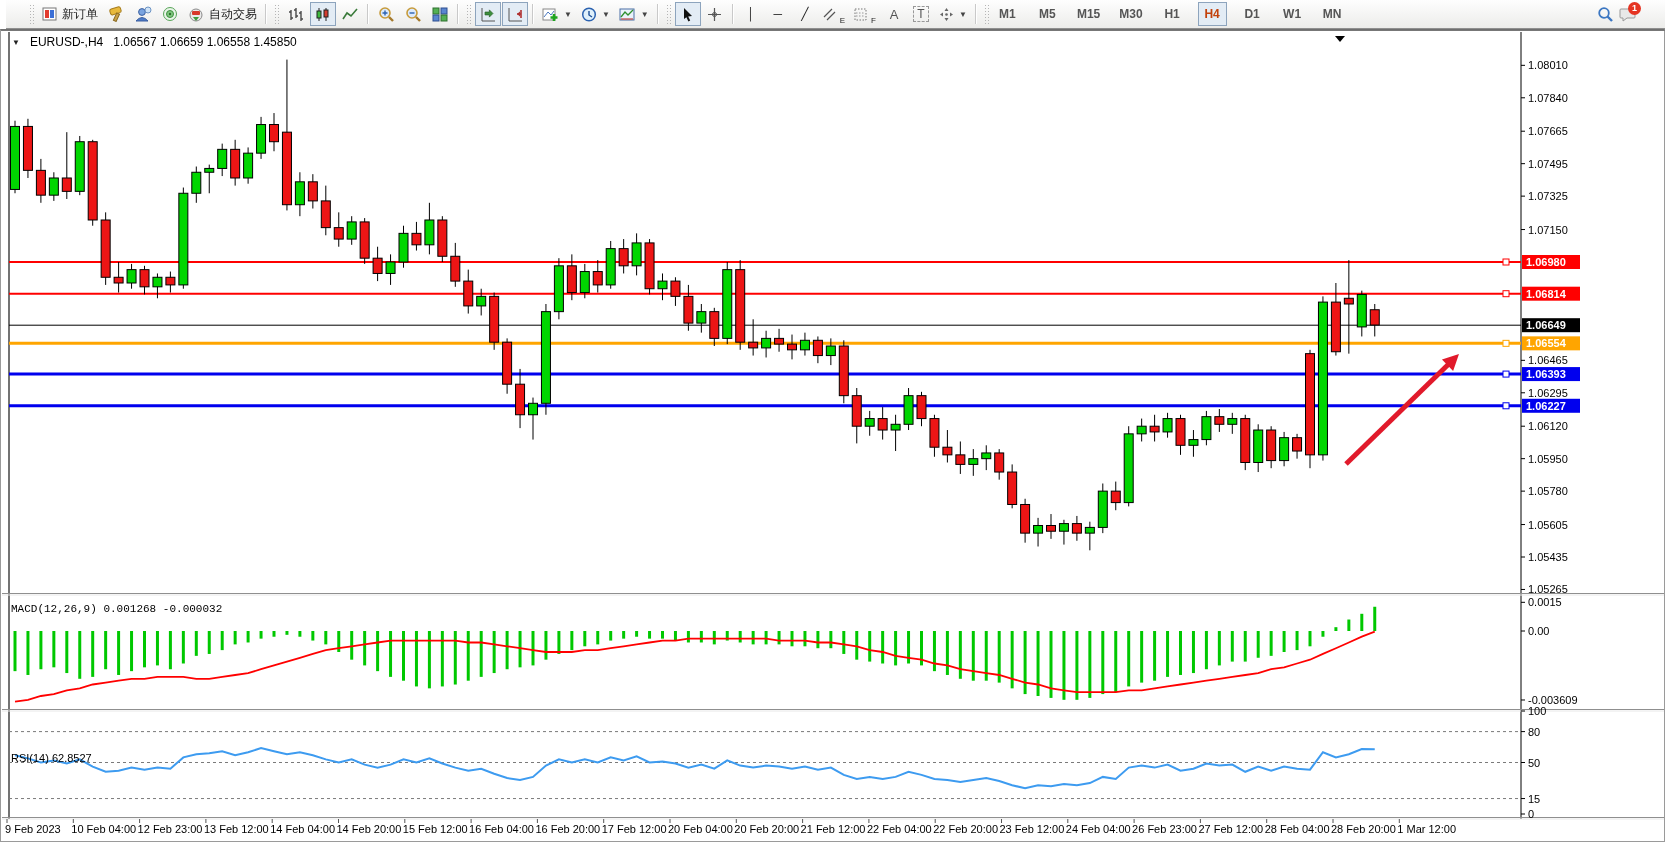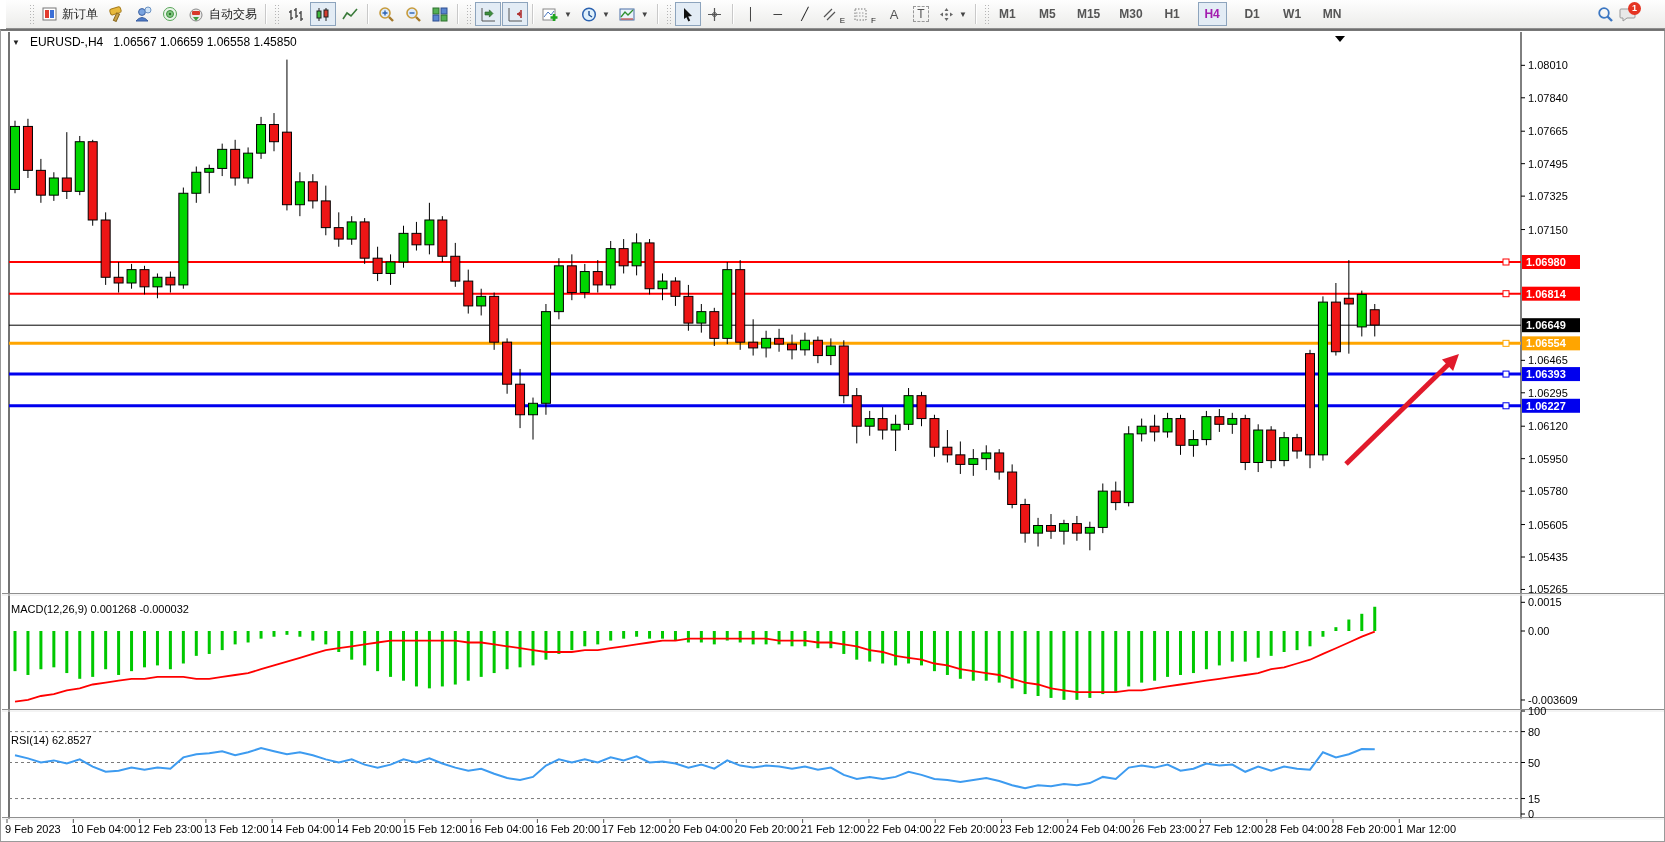--- a/index.html
+++ b/index.html
@@ -10,36 +10,36 @@
     background:linear-gradient(#fefefe,#ececea);border-bottom:1px solid #8f8f8f;
     display:flex;align-items:center;padding:0 20px;gap:1px;}
   .grip{width:5px;height:20px;margin:0 3px;
     background-image:radial-gradient(#b5b5b5 35%,transparent 36%);background-size:3px 3px;}
   .sep{width:1px;height:20px;background:#c9c9c9;margin:0 3px;border-right:1px solid #fff;}
   .tbtn{display:flex;align-items:center;justify-content:center;gap:4px;height:24px;min-width:26px;
     padding:0 3px;border:1px solid transparent;background:transparent;
     font:12px "Liberation Sans",sans-serif;color:#222;cursor:default;}
   .tbtn.pressed{border:1px solid #8da4bd;background:#e3ecf5;}
   .tf{min-width:29px;font-weight:bold;color:#555;}
-  .tf.pressed{color:#a21caf;}
+  .tf.pressed{color:#c2410c;}
   .caret{font-size:8px;color:#444;margin-left:1px;}
   .spacer{flex:1;}
   .badge{position:absolute;right:-4px;top:-4px;background:#e53422;color:#fff;border-radius:8px;
     min-width:13px;height:13px;font-size:9px;line-height:13px;text-align:center;font-weight:bold;}
   .chatwrap{position:relative;margin-right:14px;}
   .ic{display:block;}
   
   .window{position:absolute;left:0;top:29px;width:1665px;height:813px;box-sizing:border-box;
     background:#fff;border:1px solid #9a9a9a;border-top:1px solid #6f6f6f;}
   #chart-svg{position:absolute;left:0;top:0;}
   .overlay-label{position:absolute;font:11px "Liberation Sans",sans-serif;color:#000;white-space:pre;}
   .chart-title{left:11px;top:5px;font-size:12px;display:flex;gap:10px;align-items:center;}
   .title-caret{font-size:8px;color:#222;}
-  .macd-label{left:10px;top:573px;}
-  .rsi-label{left:10px;top:704px;}
+  .macd-label{left:10px;top:573px;font-family:Liberation Mono, monospace;}
+  .rsi-label{left:10px;top:722px;}
 </style>
 </head>
 <body>
 
 <div class="toolbar">
   <div class="grip"></div>
 
   <button class="tbtn">
     <svg class="ic" width="16" height="14">
       <rect x="1" y="1" width="13" height="12" fill="#fff" stroke="#777"></rect>

